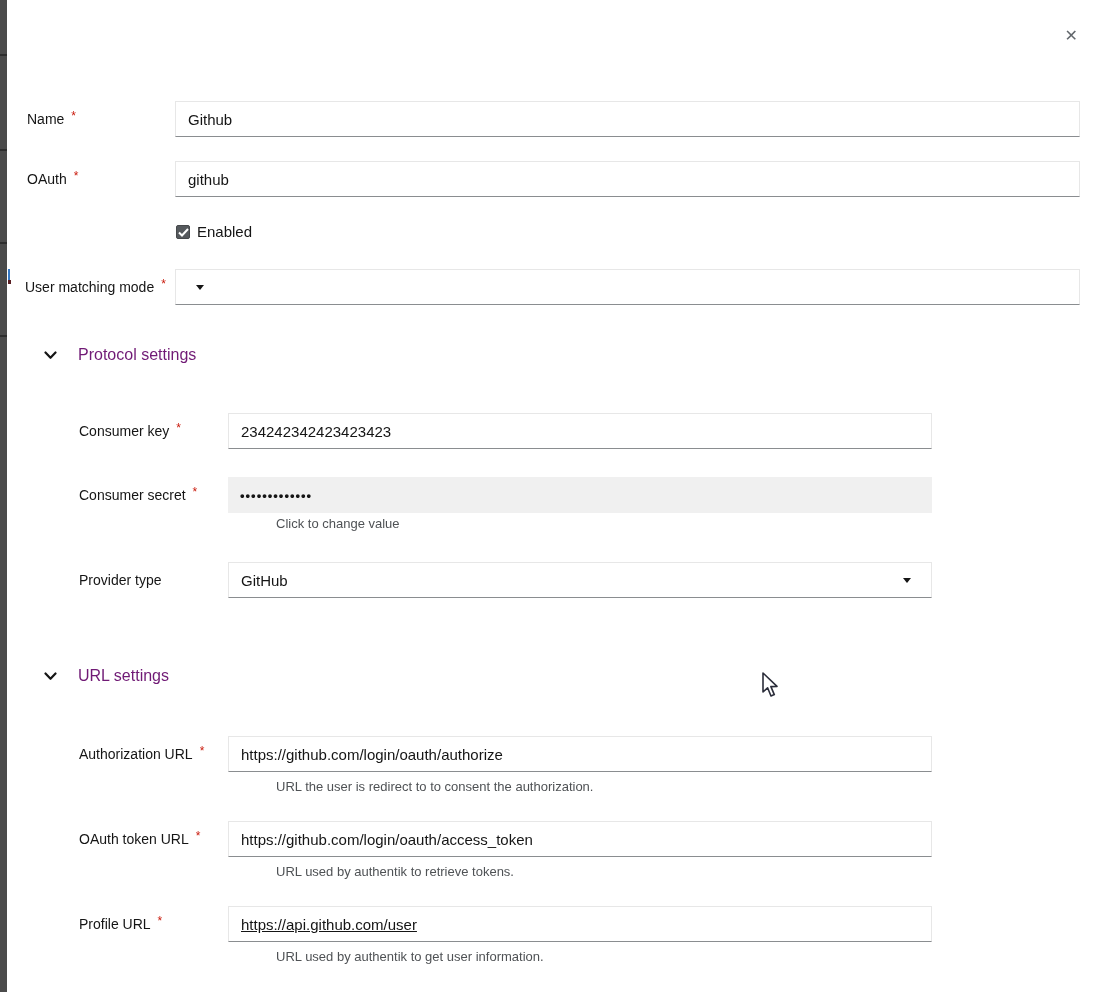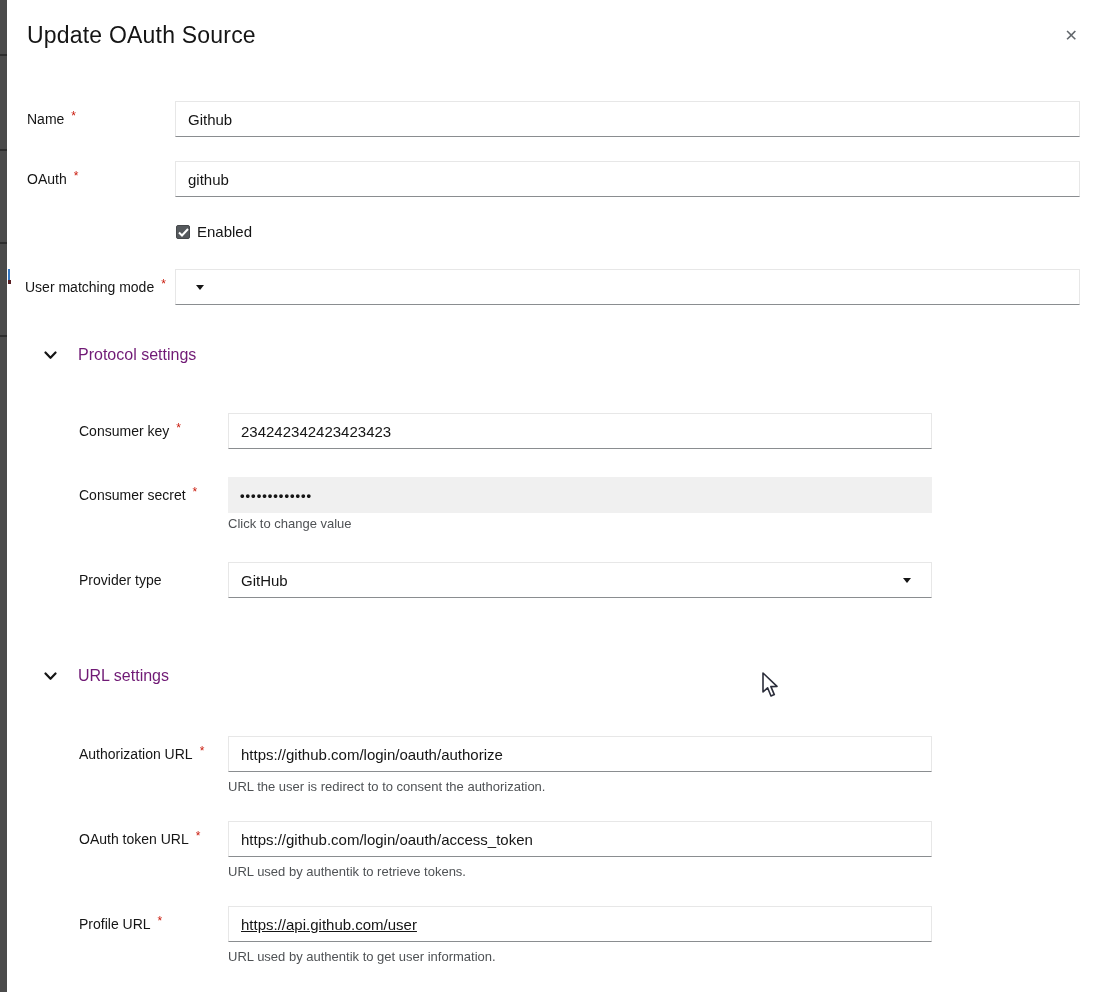--- a/index.html
+++ b/index.html
@@ -35,21 +35,21 @@
   .col-nested { left:228px; width:704px; }
 
   .selectbox { display:flex; align-items:center; cursor:pointer; }
   .selectbox .sel-text { flex:1; white-space:nowrap; overflow:hidden; }
   .umm-text { font-size:14px; }
   .caret { width:0; height:0; border-left:4px solid transparent; border-right:4px solid transparent;
            border-top:5px solid #151515; margin-left:8px; margin-right:8px; flex:none; }
 
   .secretbox { background:#f0f0f0; border:none; display:flex; align-items:center;
                letter-spacing:1px; font-size:13px; font-weight:700; cursor:pointer; }
-  .helper { position:absolute; font-size:13px; color:#4f5255; white-space:nowrap; }
+  .helper { position:absolute; font-size:13px; color:#4f5255; white-space:nowrap;margin-left:48px; }
 
   .checkbox { position:absolute; left:176px; top:225px; width:14px; height:14px;
               background:#55595d; border:1px solid #46494c; border-radius:2px; cursor:pointer; }
   .checkbox svg { position:absolute; left:1px; top:2px; }
   .cb-label { position:absolute; left:197px; top:223px; font-size:15px; color:#151515; line-height:18px; }
 
   .section-head { position:absolute; display:flex; align-items:center; cursor:pointer; }
   .section-head .chev { width:13px; display:flex; align-items:center; justify-content:center; }
   .section-head .stitle { margin-left:21px; font-size:16px; color:#701a75; }
 
@@ -62,21 +62,20 @@
 
   <div class="sidebar-strip">
     <div class="strip-line" style="top:54px"></div>
     <div class="strip-line" style="top:149px"></div>
     <div class="strip-line" style="top:242px"></div>
     <div class="strip-line" style="top:335px"></div>
   </div>
   <div class="artifact-blue"></div>
   <div class="artifact-red"></div>
 
-  <h1 class="modal-title">Update OAuth Source</h1>
   <button class="close-btn">✕</button>
 
   <div>
     <label class="lbl lbl-top" style="top:101px"><span>Name</span><span class="req">*</span></label>
     <input class="input col-top" style="top: 101px;" value="Github">
   </div>
 
   <div>
     <label class="lbl lbl-top" style="top:161px"><span>OAuth</span><span class="req">*</span></label>
     <input class="input col-top" style="top: 161px;" value="github">

